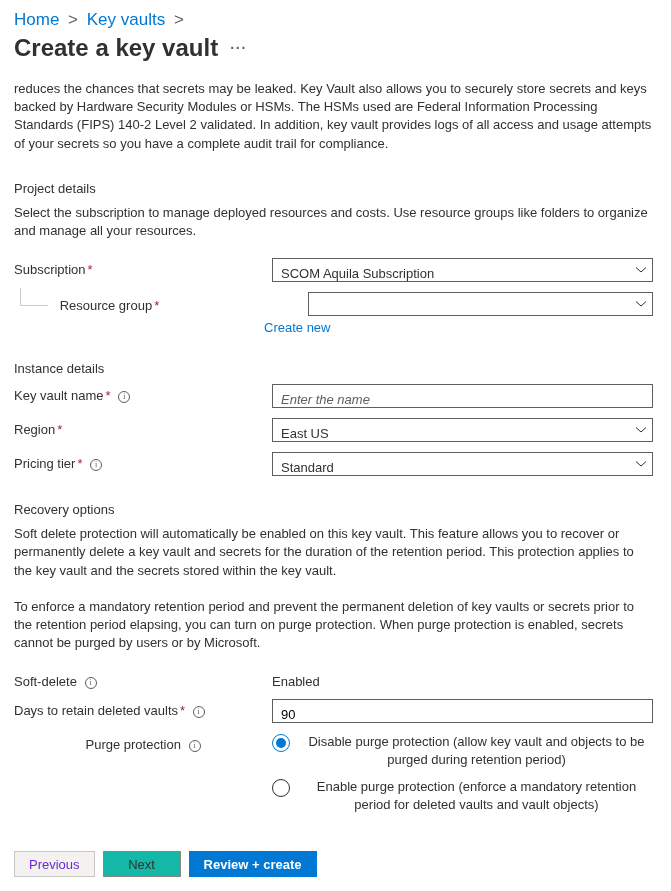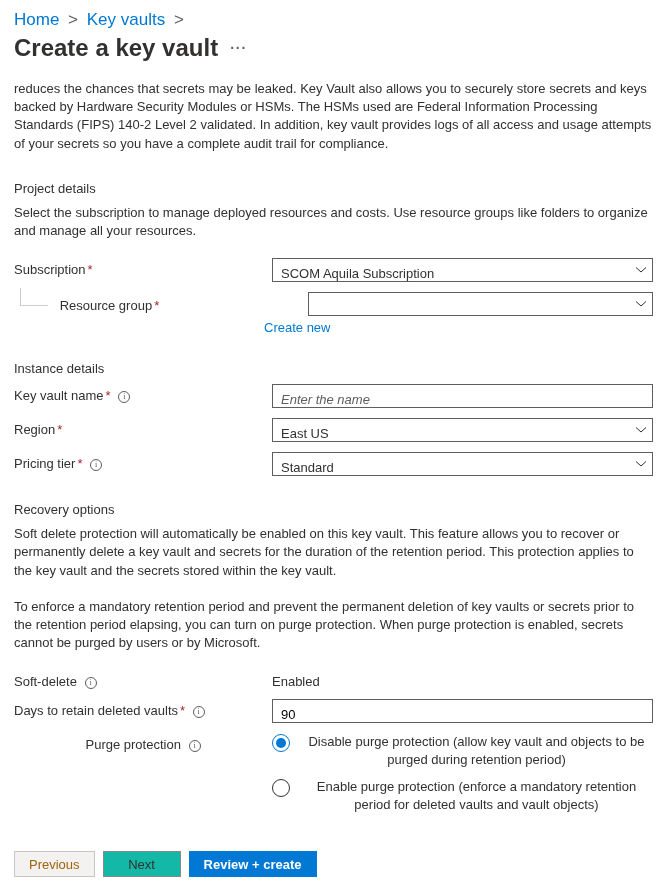--- a/index.html
+++ b/index.html
@@ -62,21 +62,21 @@
   .radio-label { font-size: 13px; line-height: 1.35; flex: 1; }
   .footer {
     position: absolute; bottom: 14px; left: 14px; right: 18px;
     display: flex; gap: 8px;
   }
   .btn {
     height: 26px; padding: 0 14px; font-size: 13px; border: 1px solid #8a8886;
     background: #14b8a6; cursor: pointer; display: flex; align-items: center; justify-content: center;
     min-width: 78px;
   }
-  .btn.disabled { color: #a16207; border-color: #c8c6c4; background: #f3f2f1; cursor: default; }
+  .btn.disabled { color: #6d28d9; border-color: #c8c6c4; background: #f3f2f1; cursor: default; }
   .btn.primary { background: #0078d4; border-color: #0078d4; color: #fff; font-weight: 600; min-width: 110px; }
 </style>
 </head>
 <body>
 
 <div class="breadcrumb">
   <a>Home</a>
   <span class="sep">&gt;</span>
   <a>Key vaults</a>
   <span class="sep">&gt;</span>

